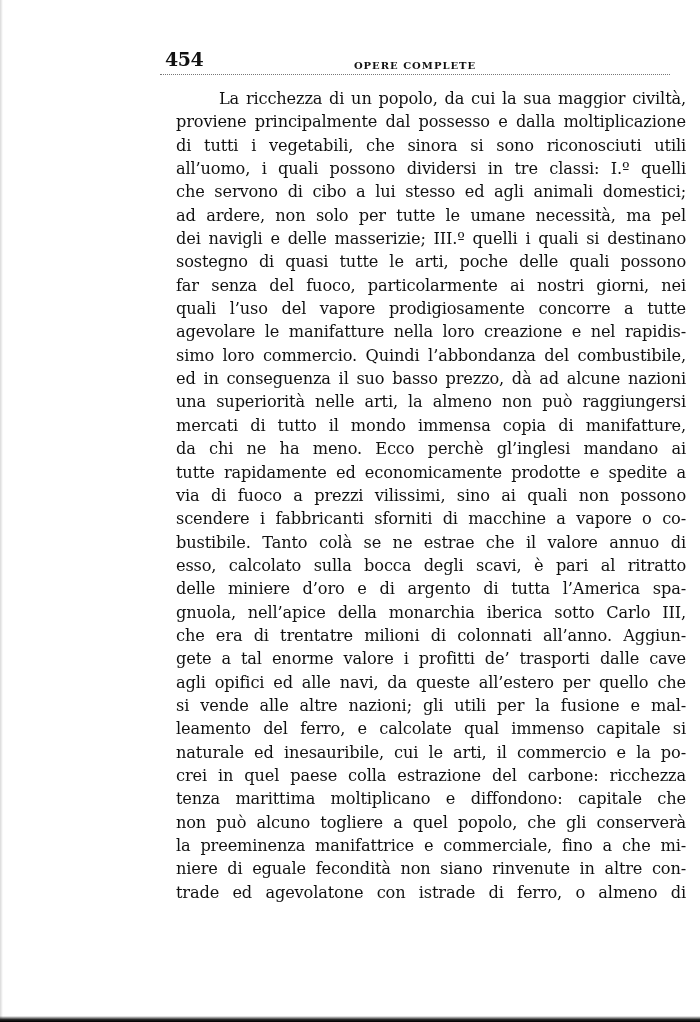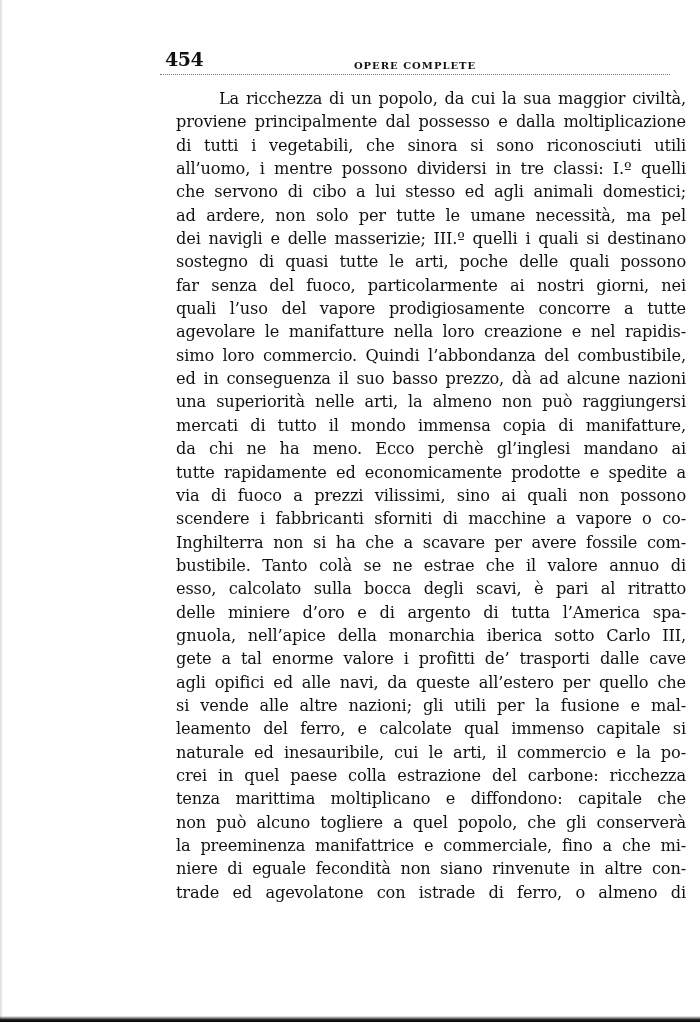--- a/index.html
+++ b/index.html
@@ -47,41 +47,41 @@
     <span class="page-number">454</span>
     <div class="running-head">OPERE COMPLETE</div>
   </div>
 
   <div class="rule"></div>
 
   <div class="body-text" id="body-text">
       <div class="line first">La ricchezza di un popolo, da cui la sua maggior civiltà,</div>
       <div class="line">proviene principalmente dal possesso e dalla moltiplicazione</div>
       <div class="line">di tutti i vegetabili, che sinora si sono riconosciuti utili</div>
-      <div class="line">all’uomo, i mentre possono dividersi in tre classi: I.º quelli</div>
+      <div class="line">all’uomo, i quali possono dividersi in tre classi: I.º quelli</div>
       <div class="line">che servono di cibo a lui stesso ed agli animali domestici;</div>
       <div class="line">ad ardere, non solo per tutte le umane necessità, ma pel</div>
       <div class="line">dei navigli e delle masserizie; III.º quelli i quali si destinano</div>
       <div class="line">sostegno di quasi tutte le arti, poche delle quali possono</div>
       <div class="line">far senza del fuoco, particolarmente ai nostri giorni, nei</div>
       <div class="line">quali l’uso del vapore prodigiosamente concorre a tutte</div>
       <div class="line">agevolare le manifatture nella loro creazione e nel rapidis-</div>
       <div class="line">simo loro commercio. Quindi l’abbondanza del combustibile,</div>
       <div class="line">ed in conseguenza il suo basso prezzo, dà ad alcune nazioni</div>
       <div class="line">una superiorità nelle arti, la almeno non può raggiungersi</div>
       <div class="line">mercati di tutto il mondo immensa copia di manifatture,</div>
       <div class="line">da chi ne ha meno. Ecco perchè gl’inglesi mandano ai</div>
       <div class="line">tutte rapidamente ed economicamente prodotte e spedite a</div>
       <div class="line">via di fuoco a prezzi vilissimi, sino ai quali non possono</div>
       <div class="line">scendere i fabbricanti sforniti di macchine a vapore o co-</div>
-      <div class="line">Inghilterra non si ha che a scavare per avere fossile com-</div>
       <div class="line">bustibile. Tanto colà se ne estrae che il valore annuo di</div>
       <div class="line">esso, calcolato sulla bocca degli scavi, è pari al ritratto</div>
       <div class="line">delle miniere d’oro e di argento di tutta l’America spa-</div>
       <div class="line">gnuola, nell’apice della monarchia iberica sotto Carlo III,</div>
+      <div class="line">che era di trentatre milioni di colonnati all’anno. Aggiun-</div>
       <div class="line">gete a tal enorme valore i profitti de’ trasporti dalle cave</div>
       <div class="line">agli opifici ed alle navi, da queste all’estero per quello che</div>
       <div class="line">si vende alle altre nazioni; gli utili per la fusione e mal-</div>
       <div class="line">leamento del ferro, e calcolate qual immenso capitale si</div>
       <div class="line">naturale ed inesauribile, cui le arti, il commercio e la po-</div>
       <div class="line">crei in quel paese colla estrazione del carbone: ricchezza</div>
       <div class="line">tenza marittima moltiplicano e diffondono: capitale che</div>
       <div class="line">non può alcuno togliere a quel popolo, che gli conserverà</div>
       <div class="line">la preeminenza manifattrice e commerciale, fino a che mi-</div>
       <div class="line">niere di eguale fecondità non siano rinvenute in altre con-</div>

